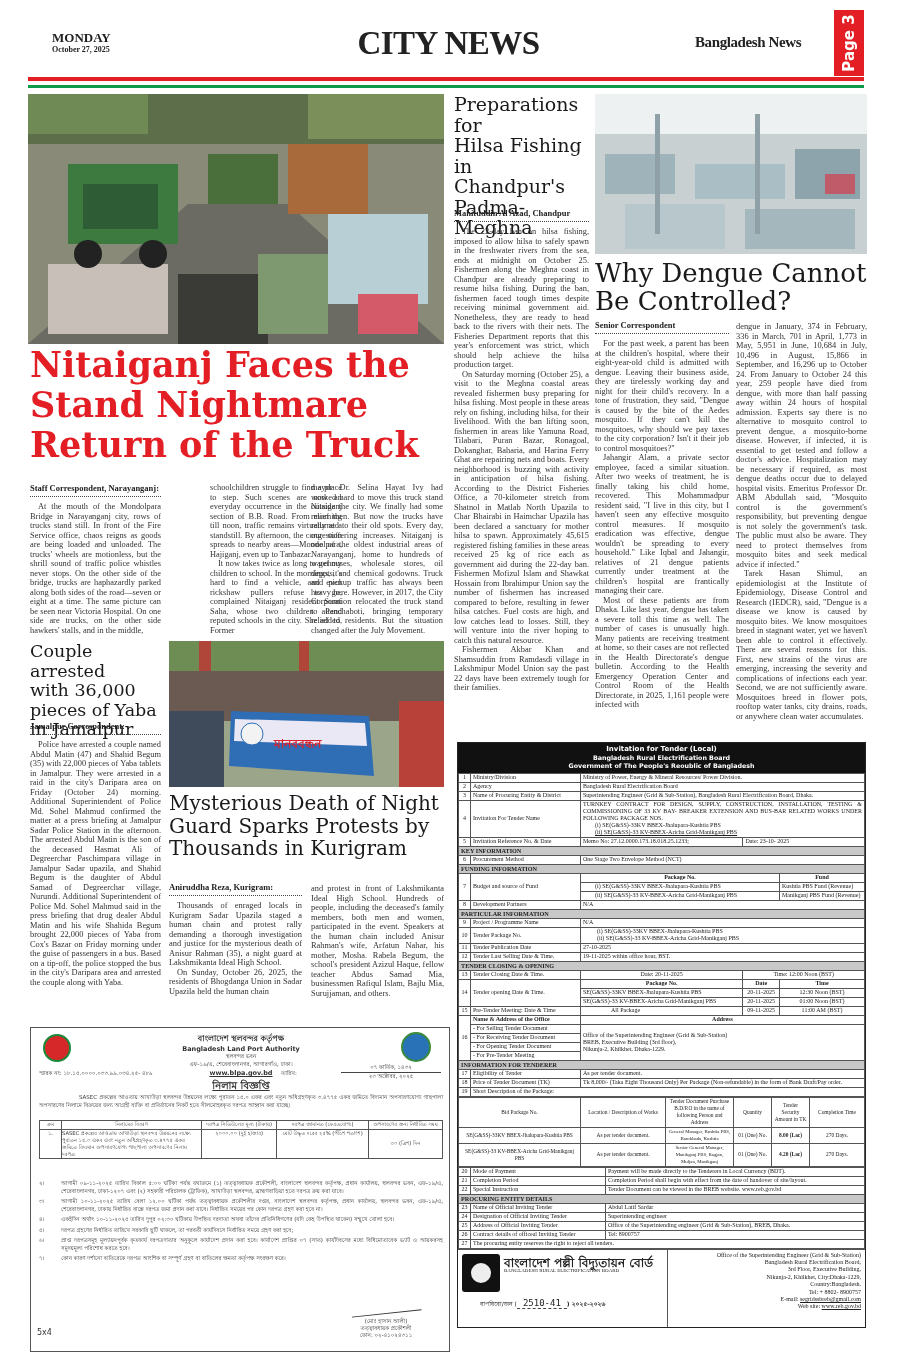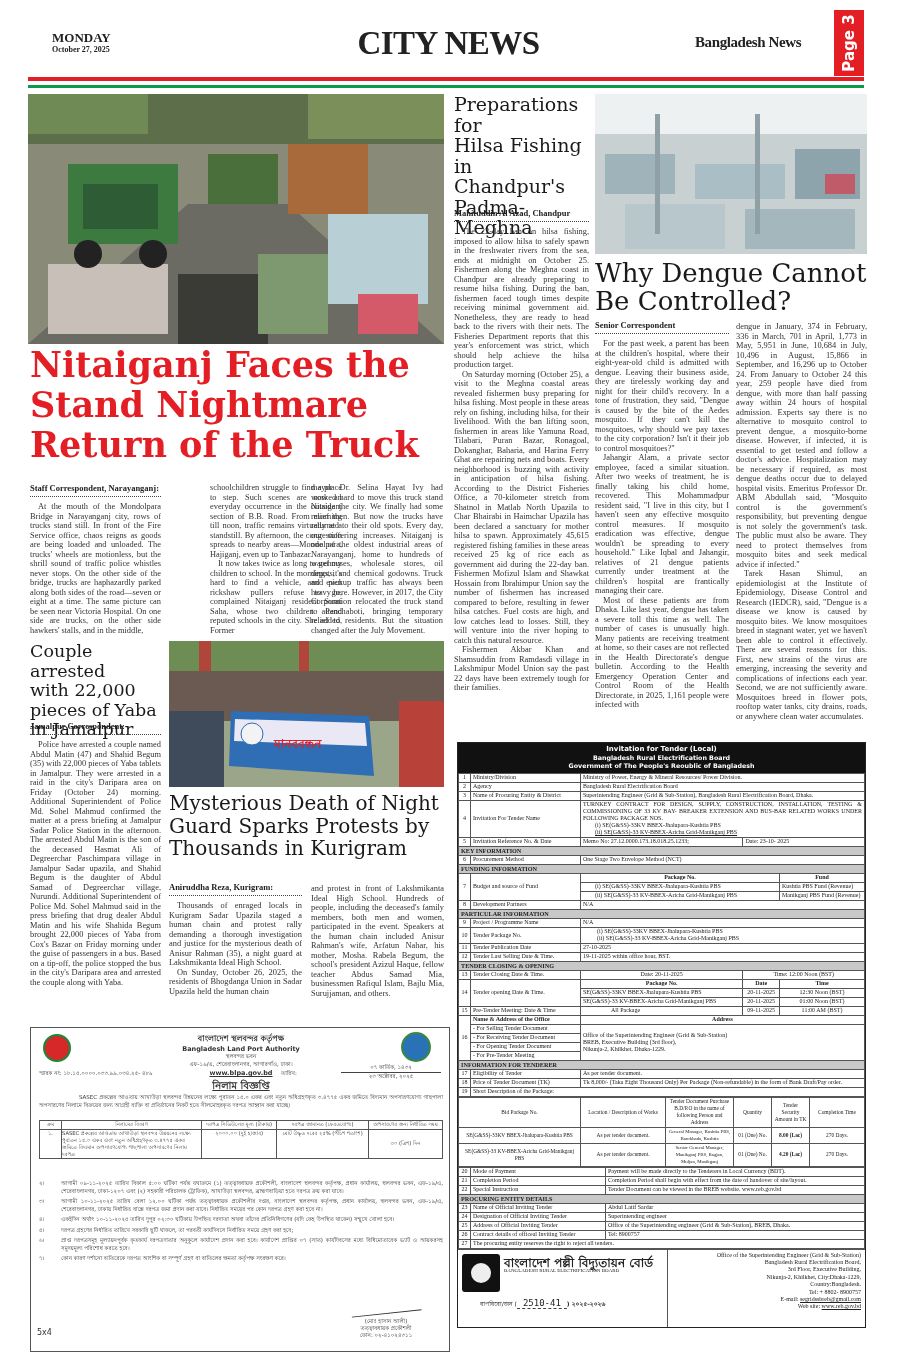--- a/index.html
+++ b/index.html
@@ -129,21 +129,21 @@
 <div class="abs body-text" style="left:170px;top:483px;width:132px;margin-left:40px;">
   <div>schoolchildren struggle to find a place to step. Such scenes are now an everyday occurrence in the Nitaiganj section of B.B. Road. From morning till noon, traffic remains virtually at a standstill. By afternoon, the congestion spreads to nearby areas—Mondolpara, Hajiganj, even up to Tanbazar.</div>
   <p>It now takes twice as long to get my children to school. In the mornings, it's hard to find a vehicle, and even rickshaw pullers refuse to go, complained Nitaiganj resident Sumi Saha, whose two children attend reputed schools in the city. She added, Former</p>
 </div>
 <div class="abs body-text" style="left:311px;top:483px;width:132px;">
   <div>mayor Dr. Selina Hayat Ivy had worked hard to move this truck stand outside the city. We finally had some relief then. But now the trucks have returned to their old spots. Every day, our suffering increases. Nitaiganj is one of the oldest industrial areas of Narayanganj, home to hundreds of warehouses, wholesale stores, oil depots, and chemical godowns. Truck and pickup traffic has always been heavy here. However, in 2017, the City Corporation relocated the truck stand to Panchaboti, bringing temporary relief to residents. But the situation changed after the July Movement.</div>
 </div>
 
 <div class="abs headline" style="left:30px;top:642px;width:135px;font-size:17.5px;line-height:19.5px;">
   <div>Couple arrested</div>
-  <div>with 22,000</div>
+  <div>with 36,000</div>
   <div>pieces of Yaba</div>
   <div>in Jamalpur</div>
 </div>
 <div class="abs" style="left:30px;top:721px;width:131px;">
   <div class="byline">Jamalpur Correspondent:-</div>
   <div class="body-text">
       <p>Police have arrested a couple named Abdul Matin (47) and Shahid Begum (35) with 22,000 pieces of Yaba tablets in Jamalpur. They were arrested in a raid in the city's Daripara area on Friday (October 24) morning. Additional Superintendent of Police Md. Sohel Mahmud confirmed the matter at a press briefing at Jamalpur Sadar Police Station in the afternoon. The arrested Abdul Matin is the son of the deceased Hasmat Ali of Degreerchar Paschimpara village in Jamalpur Sadar upazila, and Shahid Begum is the daughter of Abdul Samad of Degreerchar village, Nurundi. Additional Superintendent of Police Md. Sohel Mahmud said in the press briefing that drug dealer Abdul Matin and his wife Shahida Begum brought 22,000 pieces of Yaba from Cox's Bazar on Friday morning under the guise of passengers in a bus. Based on a tip-off, the police stopped the bus in the city's Daripara area and arrested the couple along with Yaba.</p>
     </div>
 </div>
 

